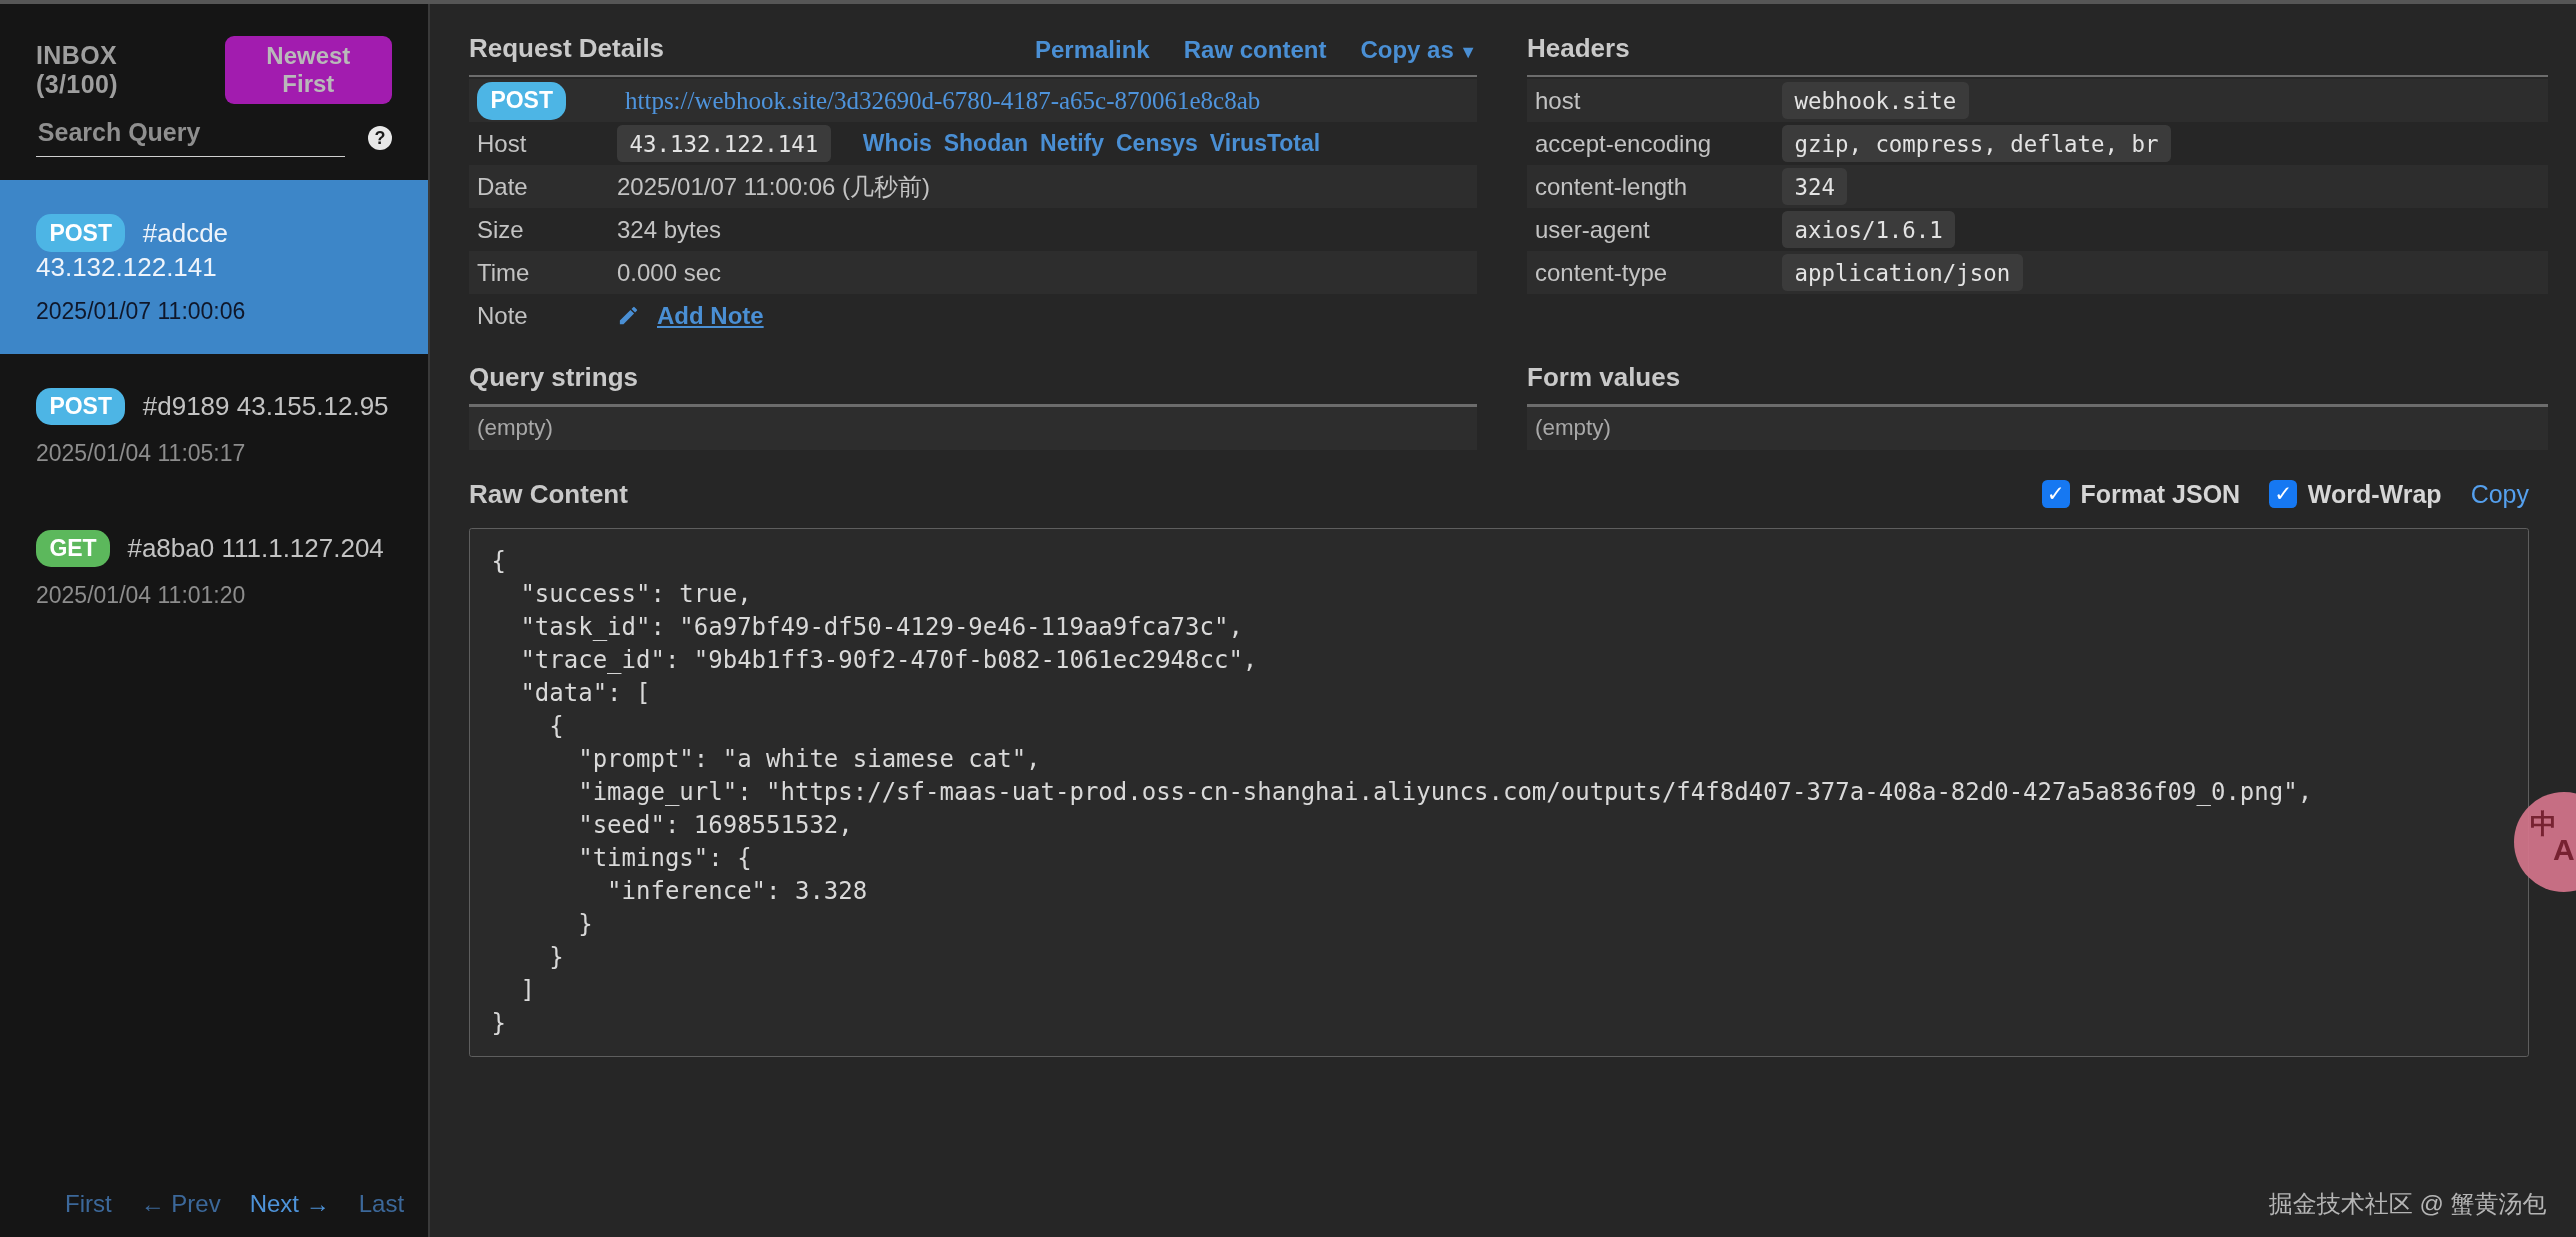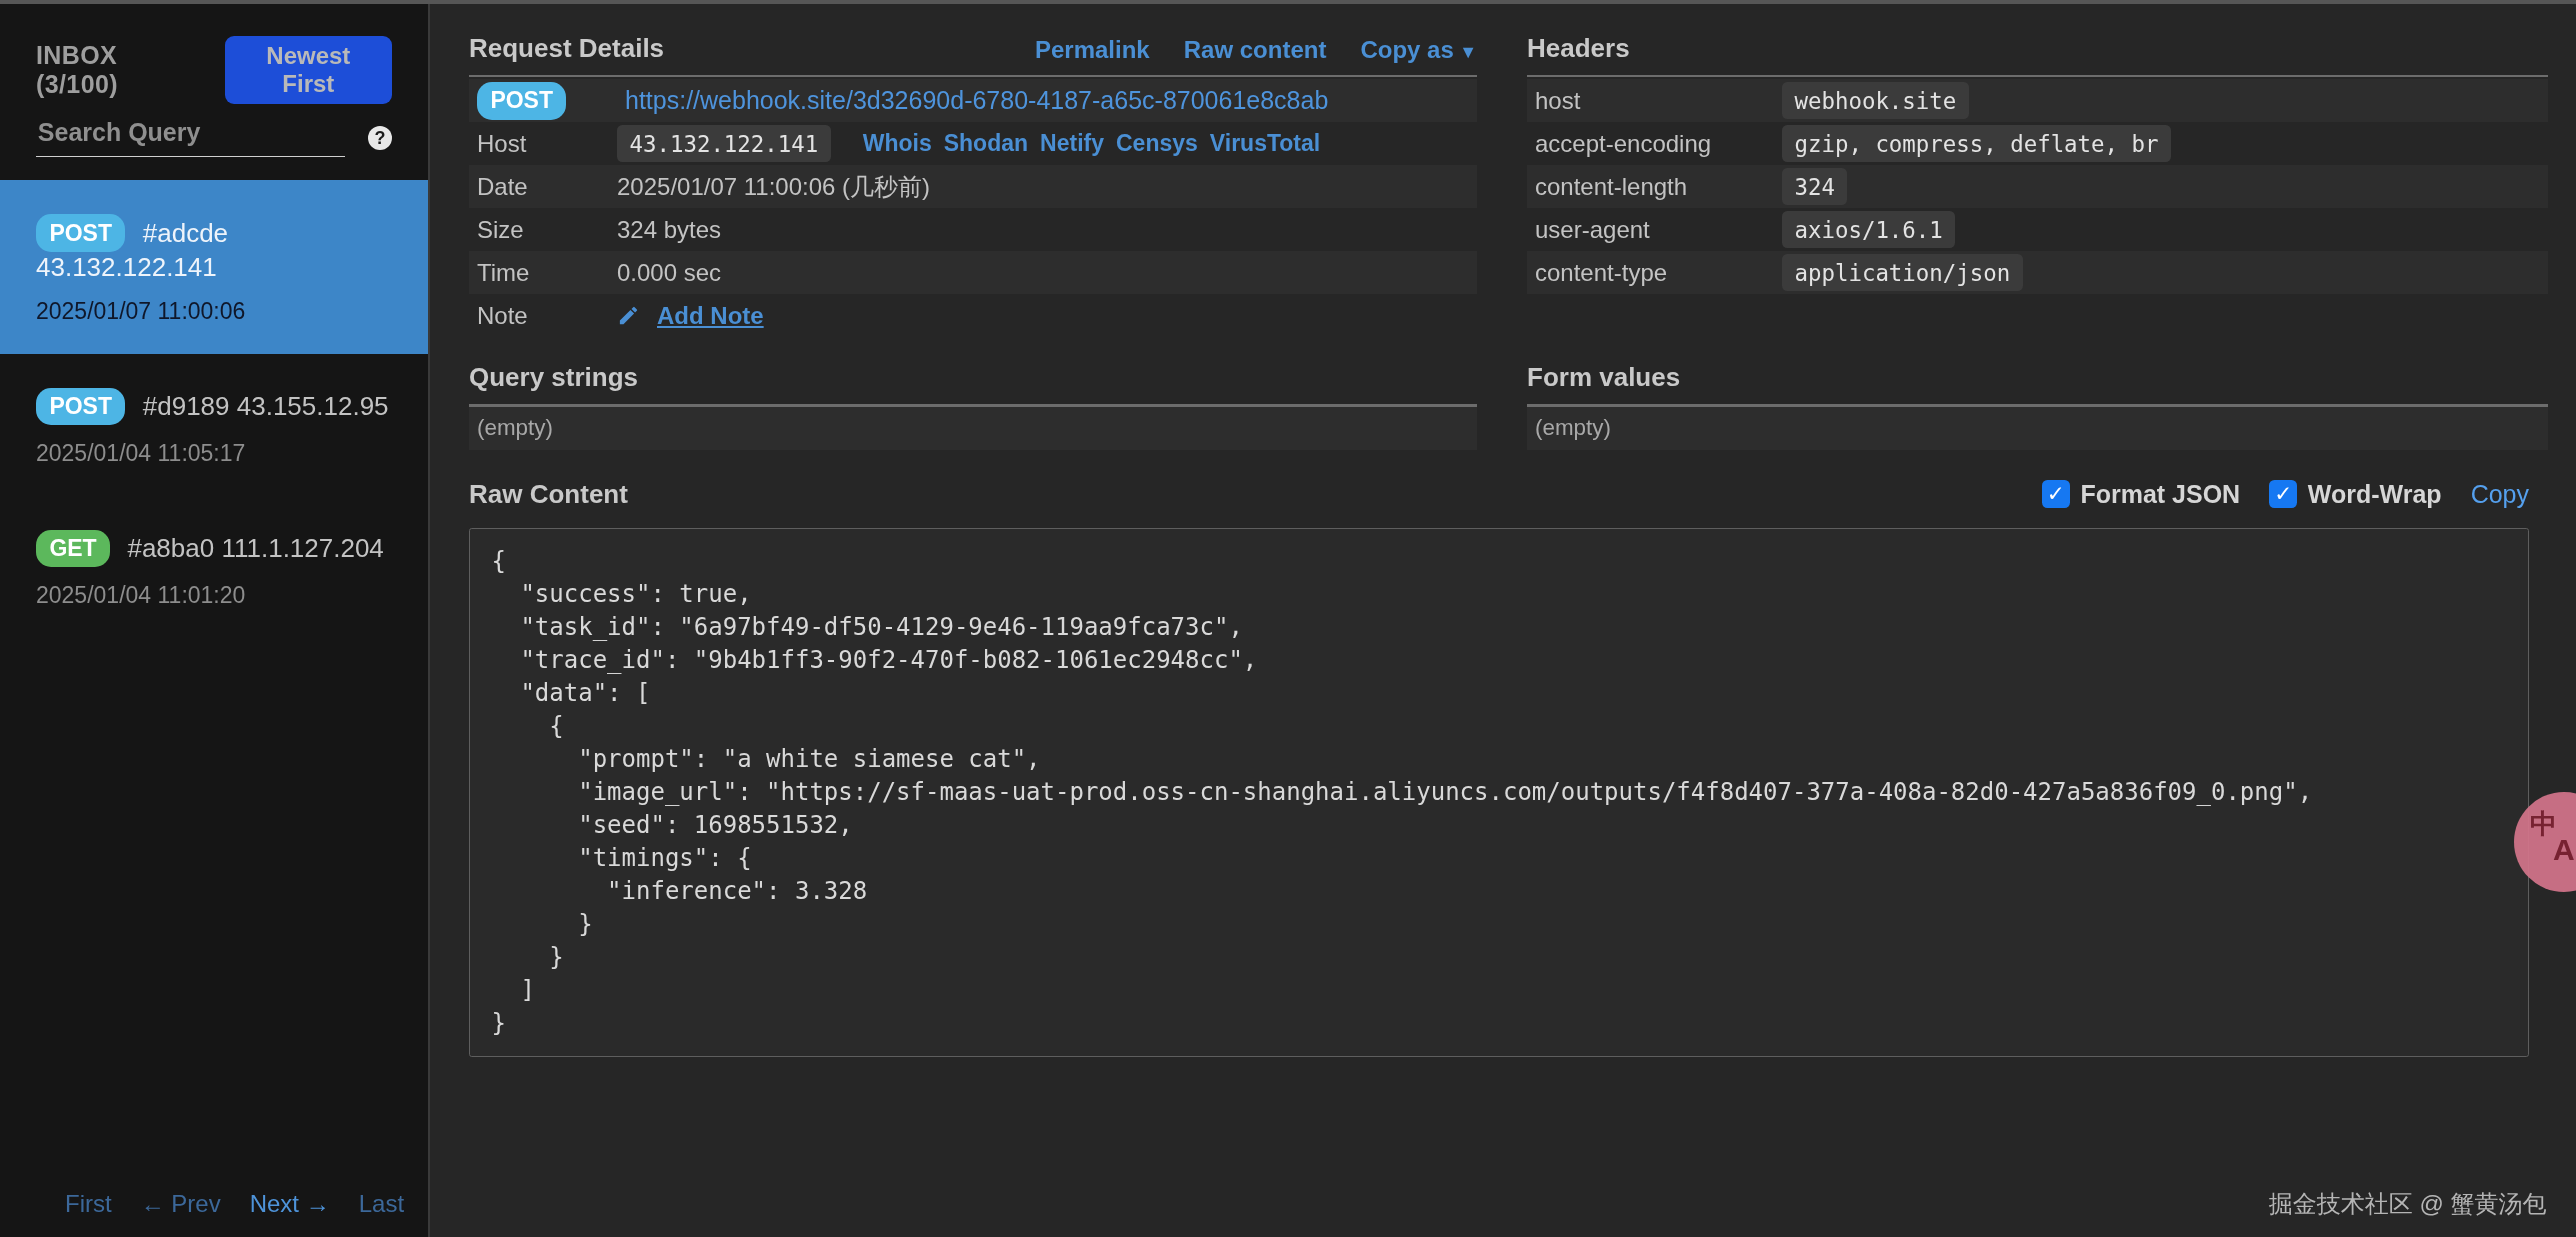--- a/index.html
+++ b/index.html
@@ -14,21 +14,21 @@
 
   
   .sidebar {
     width:430px; flex-shrink:0; background:#151515;
     border-right:2.7px solid #3a3a3a; position:relative;
   }
   .sidebar-header { padding:32px 36px 0 36px; }
   .inbox-row { display:flex; align-items:center; gap:23px; }
   .inbox-label { font-size:25px; font-weight:bold; color:#9e9e9e; letter-spacing:0.4px; }
   .sort-btn {
-    background:#1d4ed8; color:#b9b9b9; font-size:24px; font-weight:bold;
+    background:#a21caf; color:#b9b9b9; font-size:24px; font-weight:bold;
     padding:6.3px 14.3px; border-radius:9px; border:none; cursor:pointer;
     font-family:inherit;
   }
   .search-row { margin-top:14.3px; display:flex; align-items:flex-end; justify-content:space-between; }
   .search-input {
     background:transparent; border:none; outline:none;
     border-bottom:1.8px solid #cfcfcf; width:309px;
     font-size:25px; font-weight:bold; color:#e0e0e0; padding:0 0 9px 1.8px;
     font-family:inherit;
   }
@@ -78,21 +78,21 @@
   .trow { display:flex; align-items:center; height:43px; padding-left:8px; font-size:24px; }
   .trow:nth-child(odd) { background:#2d2d2d; }
   .tlabel { width:140px; flex-shrink:0; color:#c3c3c3; }
   .side-tbl .tlabel { width:247px; }
   .tvalue { color:#c3c3c3; }
   .chip {
     font-family:"DejaVu Sans Mono","Liberation Mono",monospace;
     font-size:22.4px; background:#3b3b3b; color:#e3e3e3;
     padding:5.4px 12.5px; border-radius:5.4px;
   }
-  .url-link { font-size:25px; color:#4e94dd; text-decoration:none; cursor:pointer; margin-left:8px; }
+  .url-link { font-size:25px; color:#4e94dd; text-decoration:none; cursor:pointer; margin-left:8px;font-family:Liberation Serif, serif; }
   .host-links { display:flex; gap:12px; margin-left:32px; }
   .host-links .link { font-size:23px; }
   .note-link { display:flex; align-items:center; gap:17px;text-decoration:underline; }
   .pencil-icon { width:23px; height:23px; fill:var(--accent-link,#4a8fd4); }
 
   .mid-grid { margin-top:25px; }
   .empty-row { height:43px; background:#2d2d2d; display:flex; align-items:center; padding-left:8px; font-size:22.4px; color:#a8a8a8; }
 
   .raw-head { margin-top:29px; display:flex; justify-content:space-between; align-items:center; margin-right:19px; }
   .raw-controls { display:flex; align-items:center; gap:29px; }

